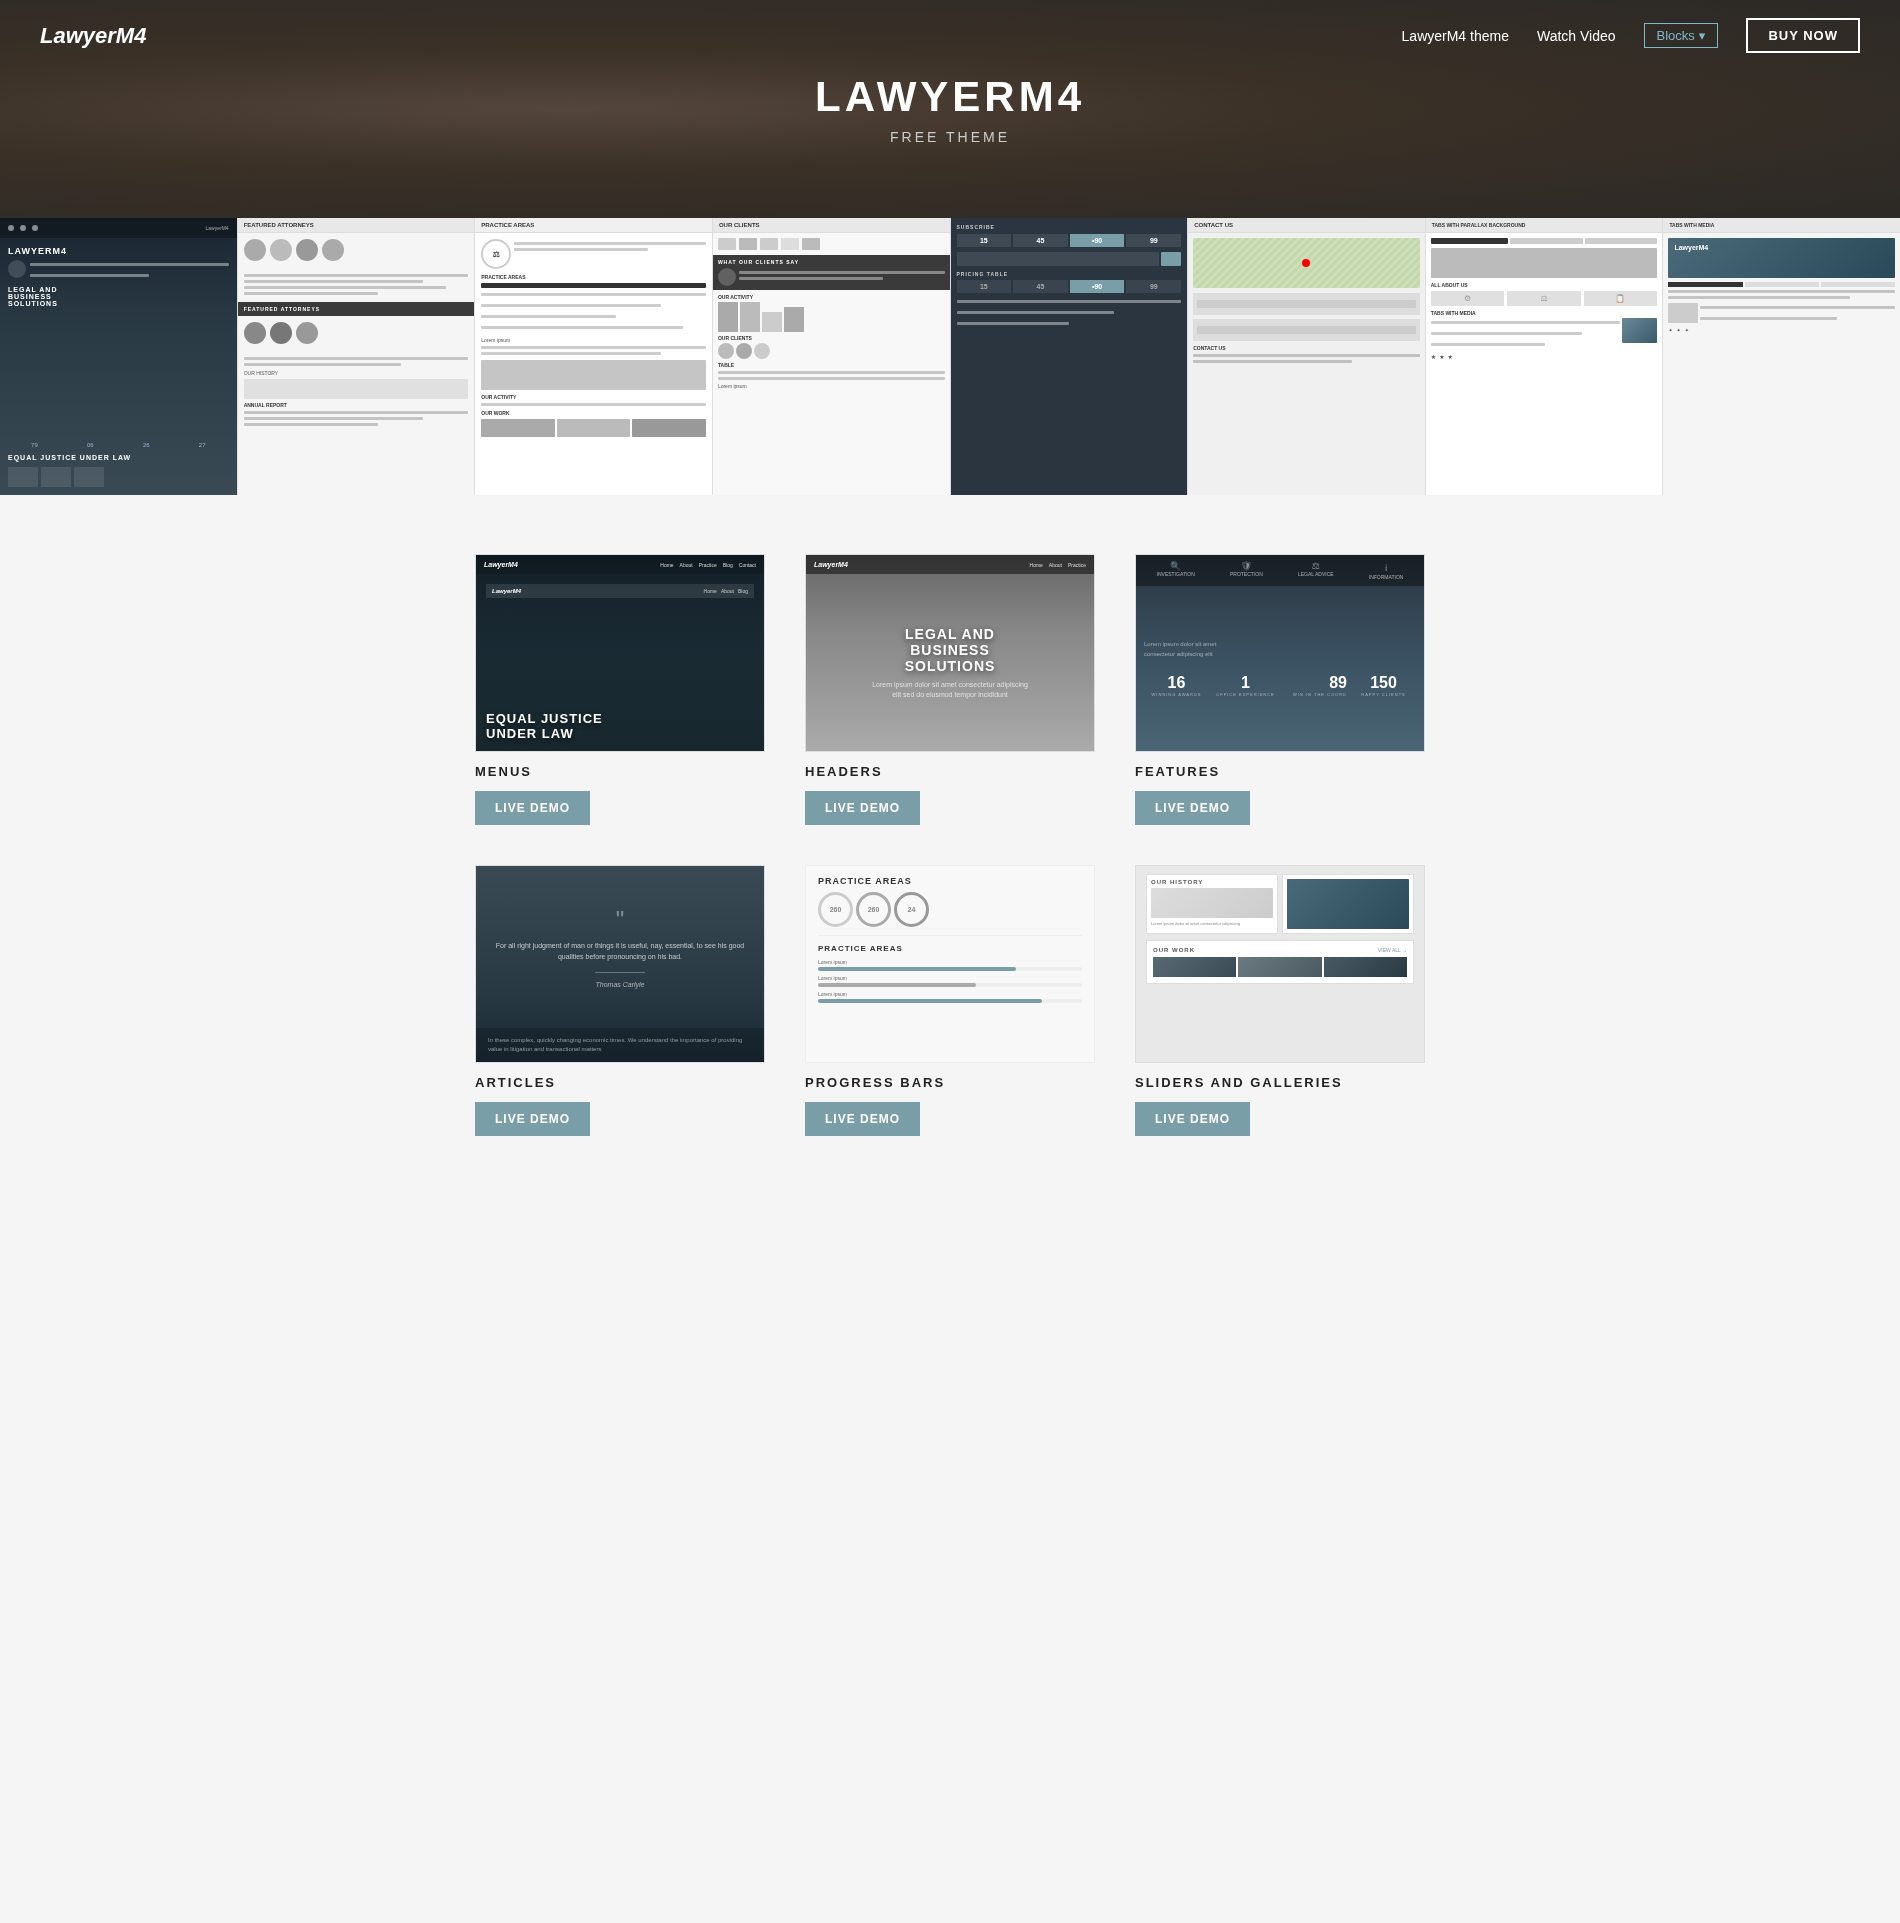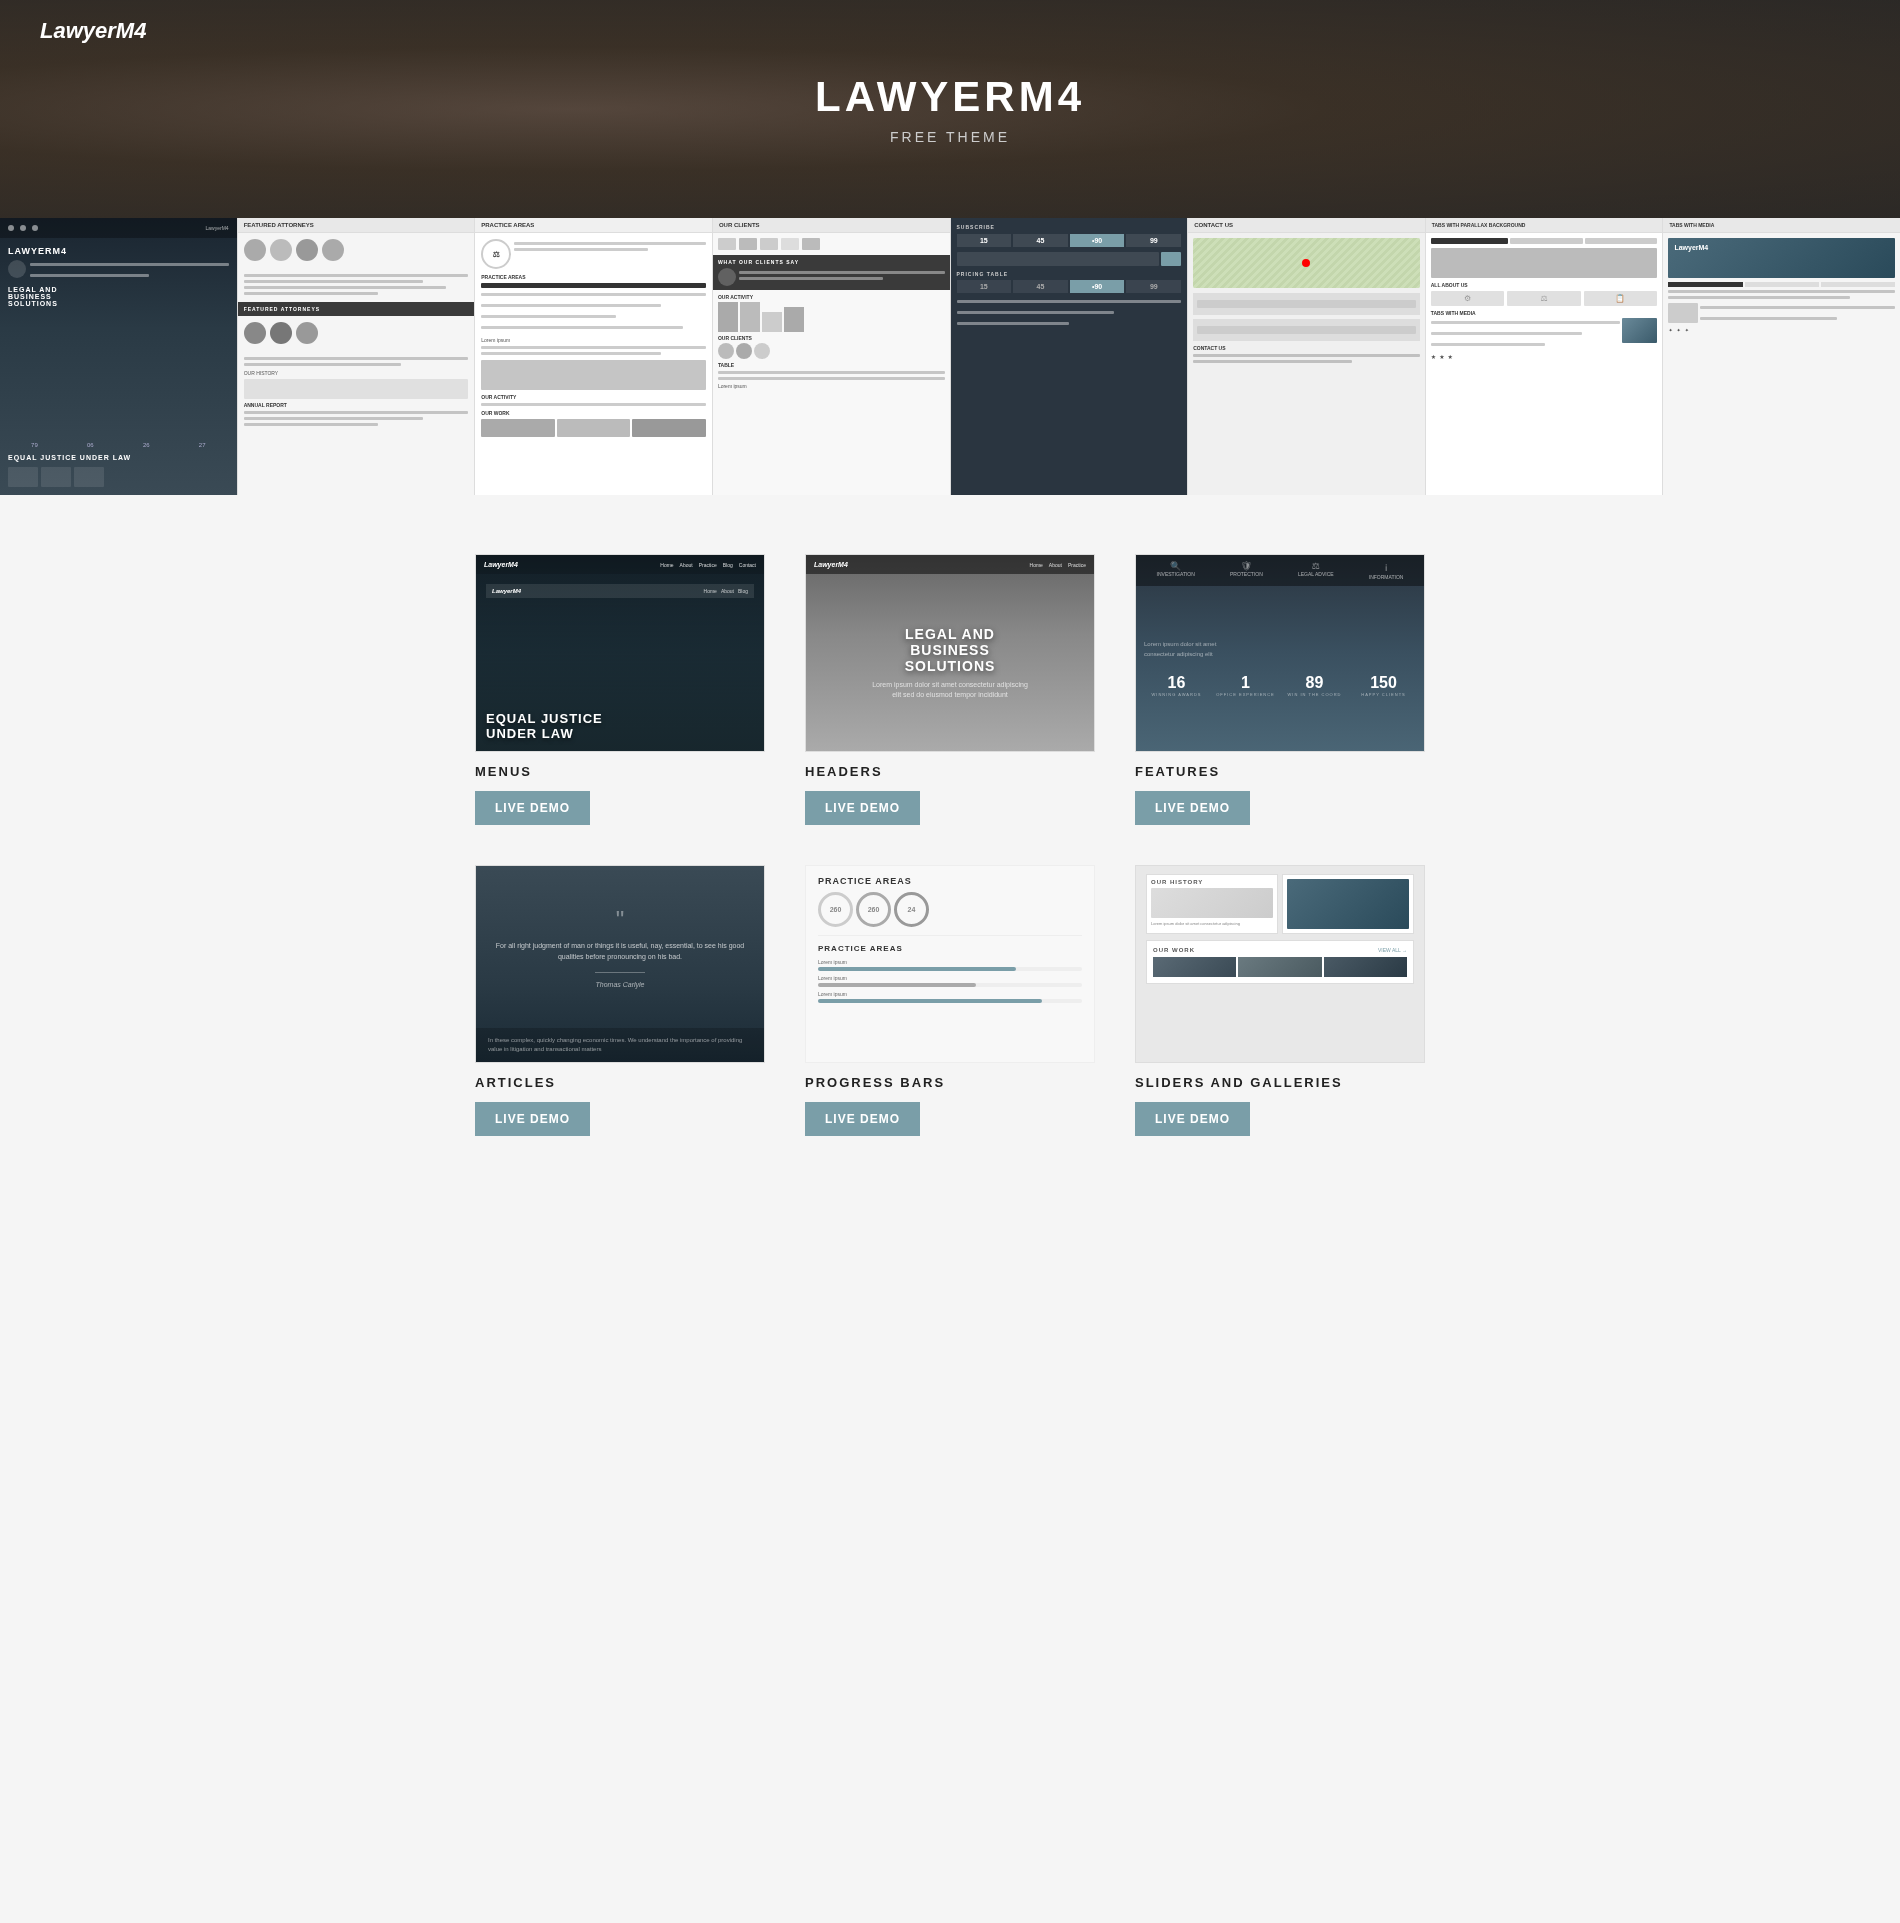--- a/index.html
+++ b/index.html
@@ -217,20 +217,29 @@
     .strip-ss-5 { background: #2a3540; color: #fff; }
     .strip-ss-6 { background: #f0f0f0; color: #333; }
     .strip-ss-7 { background: #fff; color: #333; }
     .strip-ss-8 { background: #f5f5f5; color: #333; }
   </style>
 </head>
 <body>
 
 <nav class="navbar">
   <div class="navbar-logo">LawyerM4</div>
+  <div class="navbar-links">
+    <a class="navbar-link" href="#">LawyerM4 theme</a>
+    <a class="navbar-link" href="#">Watch Video</a>
+    <button class="navbar-blocks-btn">
+      <span>Blocks</span>
+      <span>▾</span>
+    </button>
+    <button class="navbar-buy-btn">BUY NOW</button>
+  </div>
 </nav>
 
 <section class="hero">
   <div class="hero-img-sim"></div>
   <div class="hero-content">
     <h1 class="hero-title">LAWYERM4</h1>
     <p class="hero-subtitle">FREE THEME</p>
   </div>
 </section>
 
@@ -590,21 +599,21 @@
             <div style="font-size:6px;color:rgba(255,255,255,0.5);margin-bottom:6px;line-height:1.6;">Lorem ipsum dolor sit amet<br>consectetur adipiscing elit</div>
             <div style="display:grid;grid-template-columns:repeat(4,1fr);gap:4px;margin-top:8px;">
               <div style="text-align:center;">
                 <div style="font-size:16px;font-weight:900;color:#fff;">16</div>
                 <div style="font-size:4px;color:rgba(255,255,255,0.5);letter-spacing:1px;">WINNING AWARDS</div>
               </div>
               <div style="text-align:center;">
                 <div style="font-size:16px;font-weight:900;color:#fff;">1</div>
                 <div style="font-size:4px;color:rgba(255,255,255,0.5);letter-spacing:1px;">OFFICE EXPERIENCE</div>
               </div>
-              <div style="text-align:center;">
+              <div style="text-align:right;">
                 <div style="font-size:16px;font-weight:900;color:#fff;">89</div>
                 <div style="font-size:4px;color:rgba(255,255,255,0.5);letter-spacing:1px;">WIN IN THE COORD</div>
               </div>
               <div style="text-align:center;">
                 <div style="font-size:16px;font-weight:900;color:#fff;">150</div>
                 <div style="font-size:4px;color:rgba(255,255,255,0.5);letter-spacing:1px;">HAPPY CLIENTS</div>
               </div>
             </div>
           </div>
         </div>

